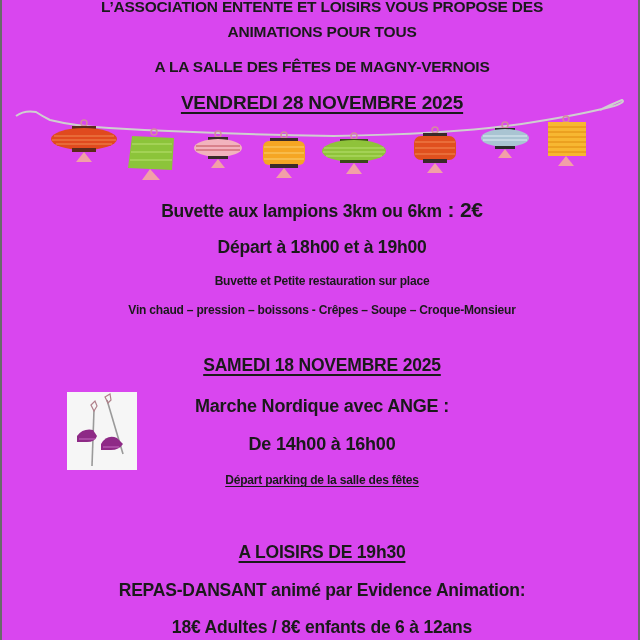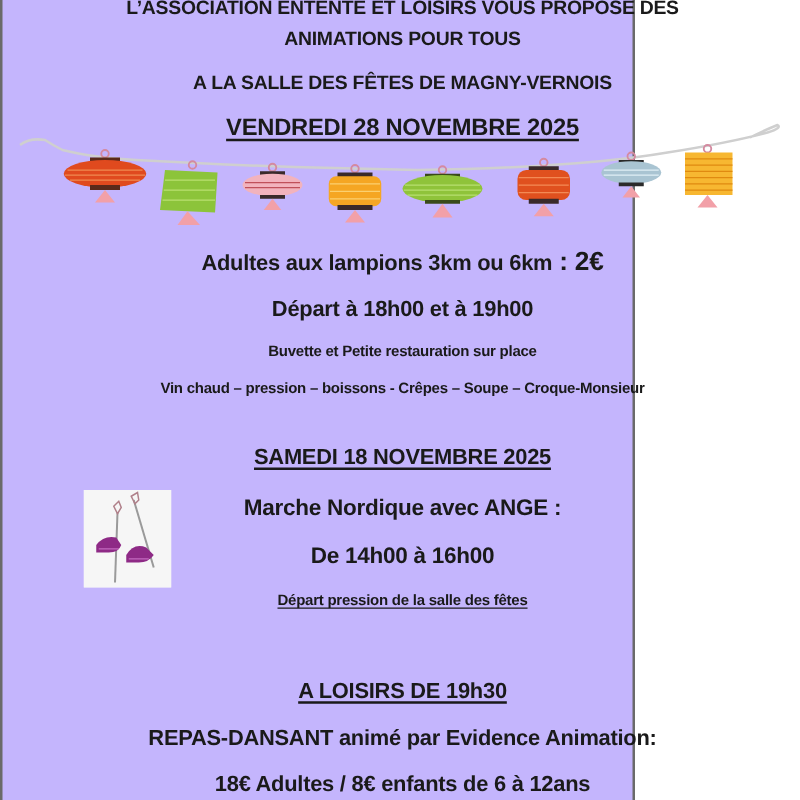--- a/index.html
+++ b/index.html
@@ -4,25 +4,25 @@
   <style>
     html, body { margin: 0; padding: 0; }
     body {
       width: 640px; height: 640px; overflow: hidden;
       background: #ffffff;
       font-family: "Liberation Sans", "DejaVu Sans", sans-serif;
       color: #1a1a1a;
       position: relative;
     }
     .page {
-      position: absolute; left: 0; top: 0; width: 508px; height: 640px;
+      position: absolute; left: 0; top: 0; width: 640px; height: 640px;
       box-sizing: border-box;
       border-left: 2px solid #6a6a6a;
       border-right: 2px solid #6a6a6a;
-      background: #c4b5fd;
+      background: #d946ef;
     }
     .line {
       position: absolute; left: 0; width: 640px;
       text-align: center; font-weight: bold; white-space: nowrap;
       letter-spacing: -0.2px;
     }
     .u { text-decoration: underline; text-decoration-thickness: 2px; text-underline-offset: 3px; }
     .u-thin { text-decoration: underline; text-decoration-thickness: 1px; text-underline-offset: 2px; }
 
     #l1 { top: -2px; font-size: 15.5px; }
@@ -125,39 +125,39 @@
     </g>
 
     <g>
       <circle cx="552" cy="23" r="3" fill="none" stroke="#d48aa0" stroke-width="1.5"></circle>
       <rect x="534" y="26" width="38" height="34" fill="#f7b731"></rect>
       <path d="M534 31 H572 M534 36 H572 M534 41 H572 M534 46 H572 M534 51 H572 M534 56 H572" stroke="#e08a10" stroke-width="1"></path>
       <path d="M552 60 L544 70 L560 70 Z" fill="#f2a0a8"></path>
     </g>
   </svg>
 
-  <div class="line" id="l5"><span>Adultes aux lampions 3km ou 6km</span><span class="price"> : 2€</span></div>
+  <div class="line" id="l5"><span>Buvette aux lampions 3km ou 6km</span><span class="price"> : 2€</span></div>
   <div class="line" id="l6">Départ à 18h00 et à 19h00</div>
   <div class="line" id="l7">Buvette et Petite restauration sur place</div>
   <div class="line" id="l8">Vin chaud – pression – boissons - Crêpes – Soupe – Croque-Monsieur</div>
 
   <div class="line" id="l9"><span class="u">SAMEDI 18 NOVEMBRE 2025</span></div>
 
   <svg id="nordic" viewBox="0 0 70 78">
     <rect x="0" y="0" width="70" height="78" fill="#f6f6f6"></rect>
     <line x1="27" y1="18" x2="25" y2="74" stroke="#9a9a9a" stroke-width="1.6"></line>
     <line x1="40" y1="8" x2="56" y2="62" stroke="#9a9a9a" stroke-width="1.6"></line>
     <path d="M24 13 L28 9 L30 14 L27 19 Z" fill="none" stroke="#b0808a" stroke-width="1.2"></path>
     <path d="M38 5 L43 2 L44 8 L41 11 Z" fill="none" stroke="#b0808a" stroke-width="1.2"></path>
     <path d="M10 44 Q 16 36 26 38 L 30 44 Q 28 50 20 50 L 10 50 Z" fill="#8e2a86"></path>
     <path d="M34 52 Q 40 42 50 46 L 56 52 Q 52 58 44 58 L 34 58 Z" fill="#8e2a86"></path>
     <path d="M12 47 H28 M36 55 H52" stroke="#c46ac0" stroke-width="1"></path>
   </svg>
 
   <div class="line" id="l10">Marche Nordique avec ANGE :</div>
   <div class="line" id="l11">De 14h00 à 16h00</div>
-  <div class="line" id="l12"><span class="u-thin">Départ pression de la salle des fêtes</span></div>
+  <div class="line" id="l12"><span class="u-thin">Départ parking de la salle des fêtes</span></div>
 
   <div class="line" id="l13"><span class="u">A LOISIRS DE 19h30</span></div>
   <div class="line" id="l14">REPAS-DANSANT animé par Evidence Animation:</div>
   <div class="line" id="l15">18€ Adultes / 8€ enfants de 6 à 12ans</div>
 
 </div>
 
 </body></html>

